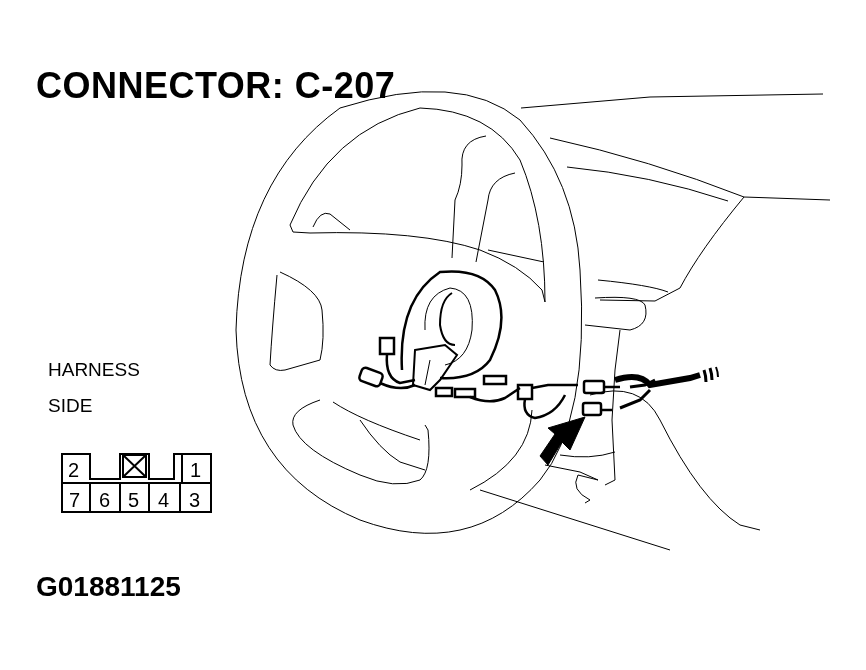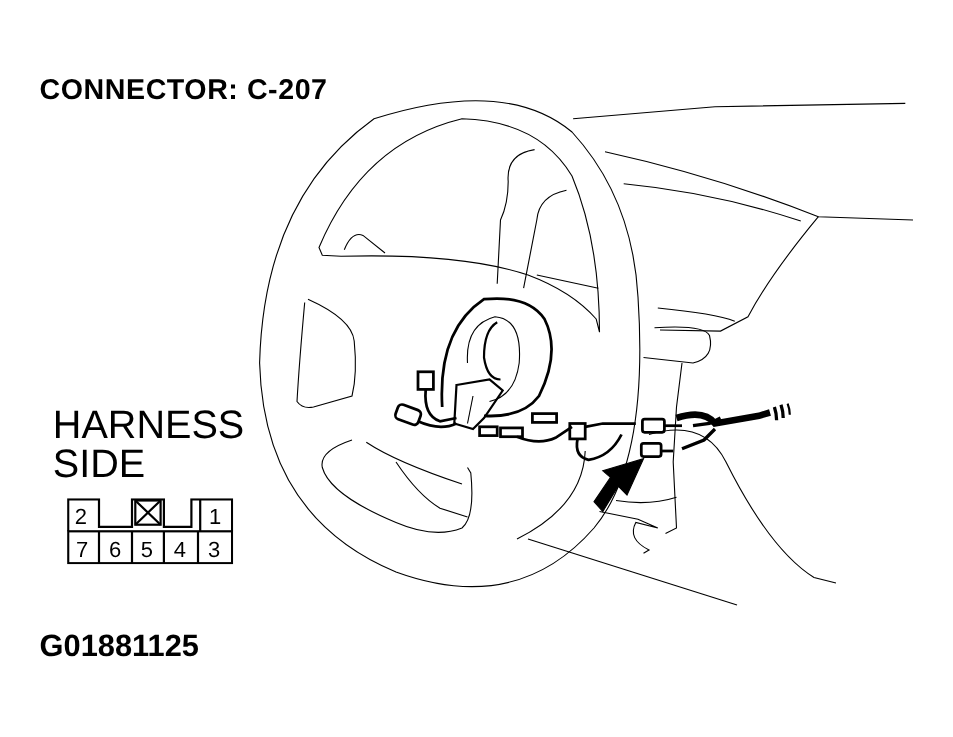--- a/index.html
+++ b/index.html
@@ -1,18 +1,18 @@
 <!DOCTYPE html>
 <html><head>
 <meta charset="utf-8">
 <style>
   html, body { margin: 0; padding: 0; background: #ffffff; }
   body { width: 866px; height: 670px; position: relative; overflow: hidden; font-family: "Liberation Sans", sans-serif; color: #000; }
-  .title { position: absolute; left: 36px; top: 68px; font-size: 26px; font-weight: bold; letter-spacing: 0.5px; white-space: nowrap; line-height: 1; }
-  .harness { position: absolute; left: 48px; top: 352px; font-size: 36px; line-height: 36px; white-space: nowrap; margin-top: 16px; }
+  .title { position: absolute; left: 36px; top: 68px; font-size: 36px; font-weight: bold; letter-spacing: 0.5px; white-space: nowrap; line-height: 1; }
+  .harness { position: absolute; left: 48px; top: 352px; font-size: 19px; line-height: 36px; white-space: nowrap; }
   .figid { position: absolute; left: 36px; top: 573px; font-size: 28px; font-weight: bold; line-height: 1; }
   svg.drawing { position: absolute; left: 0; top: 0; }
   .connector { position: absolute; left: 61px; top: 453px; width: 151px; height: 60px; }
   .pin { position: absolute; font-size: 20px; line-height: 1; text-align: center; }
 </style>
 </head>
 <body>
 
 <div class="title">CONNECTOR: C-207</div>
 

